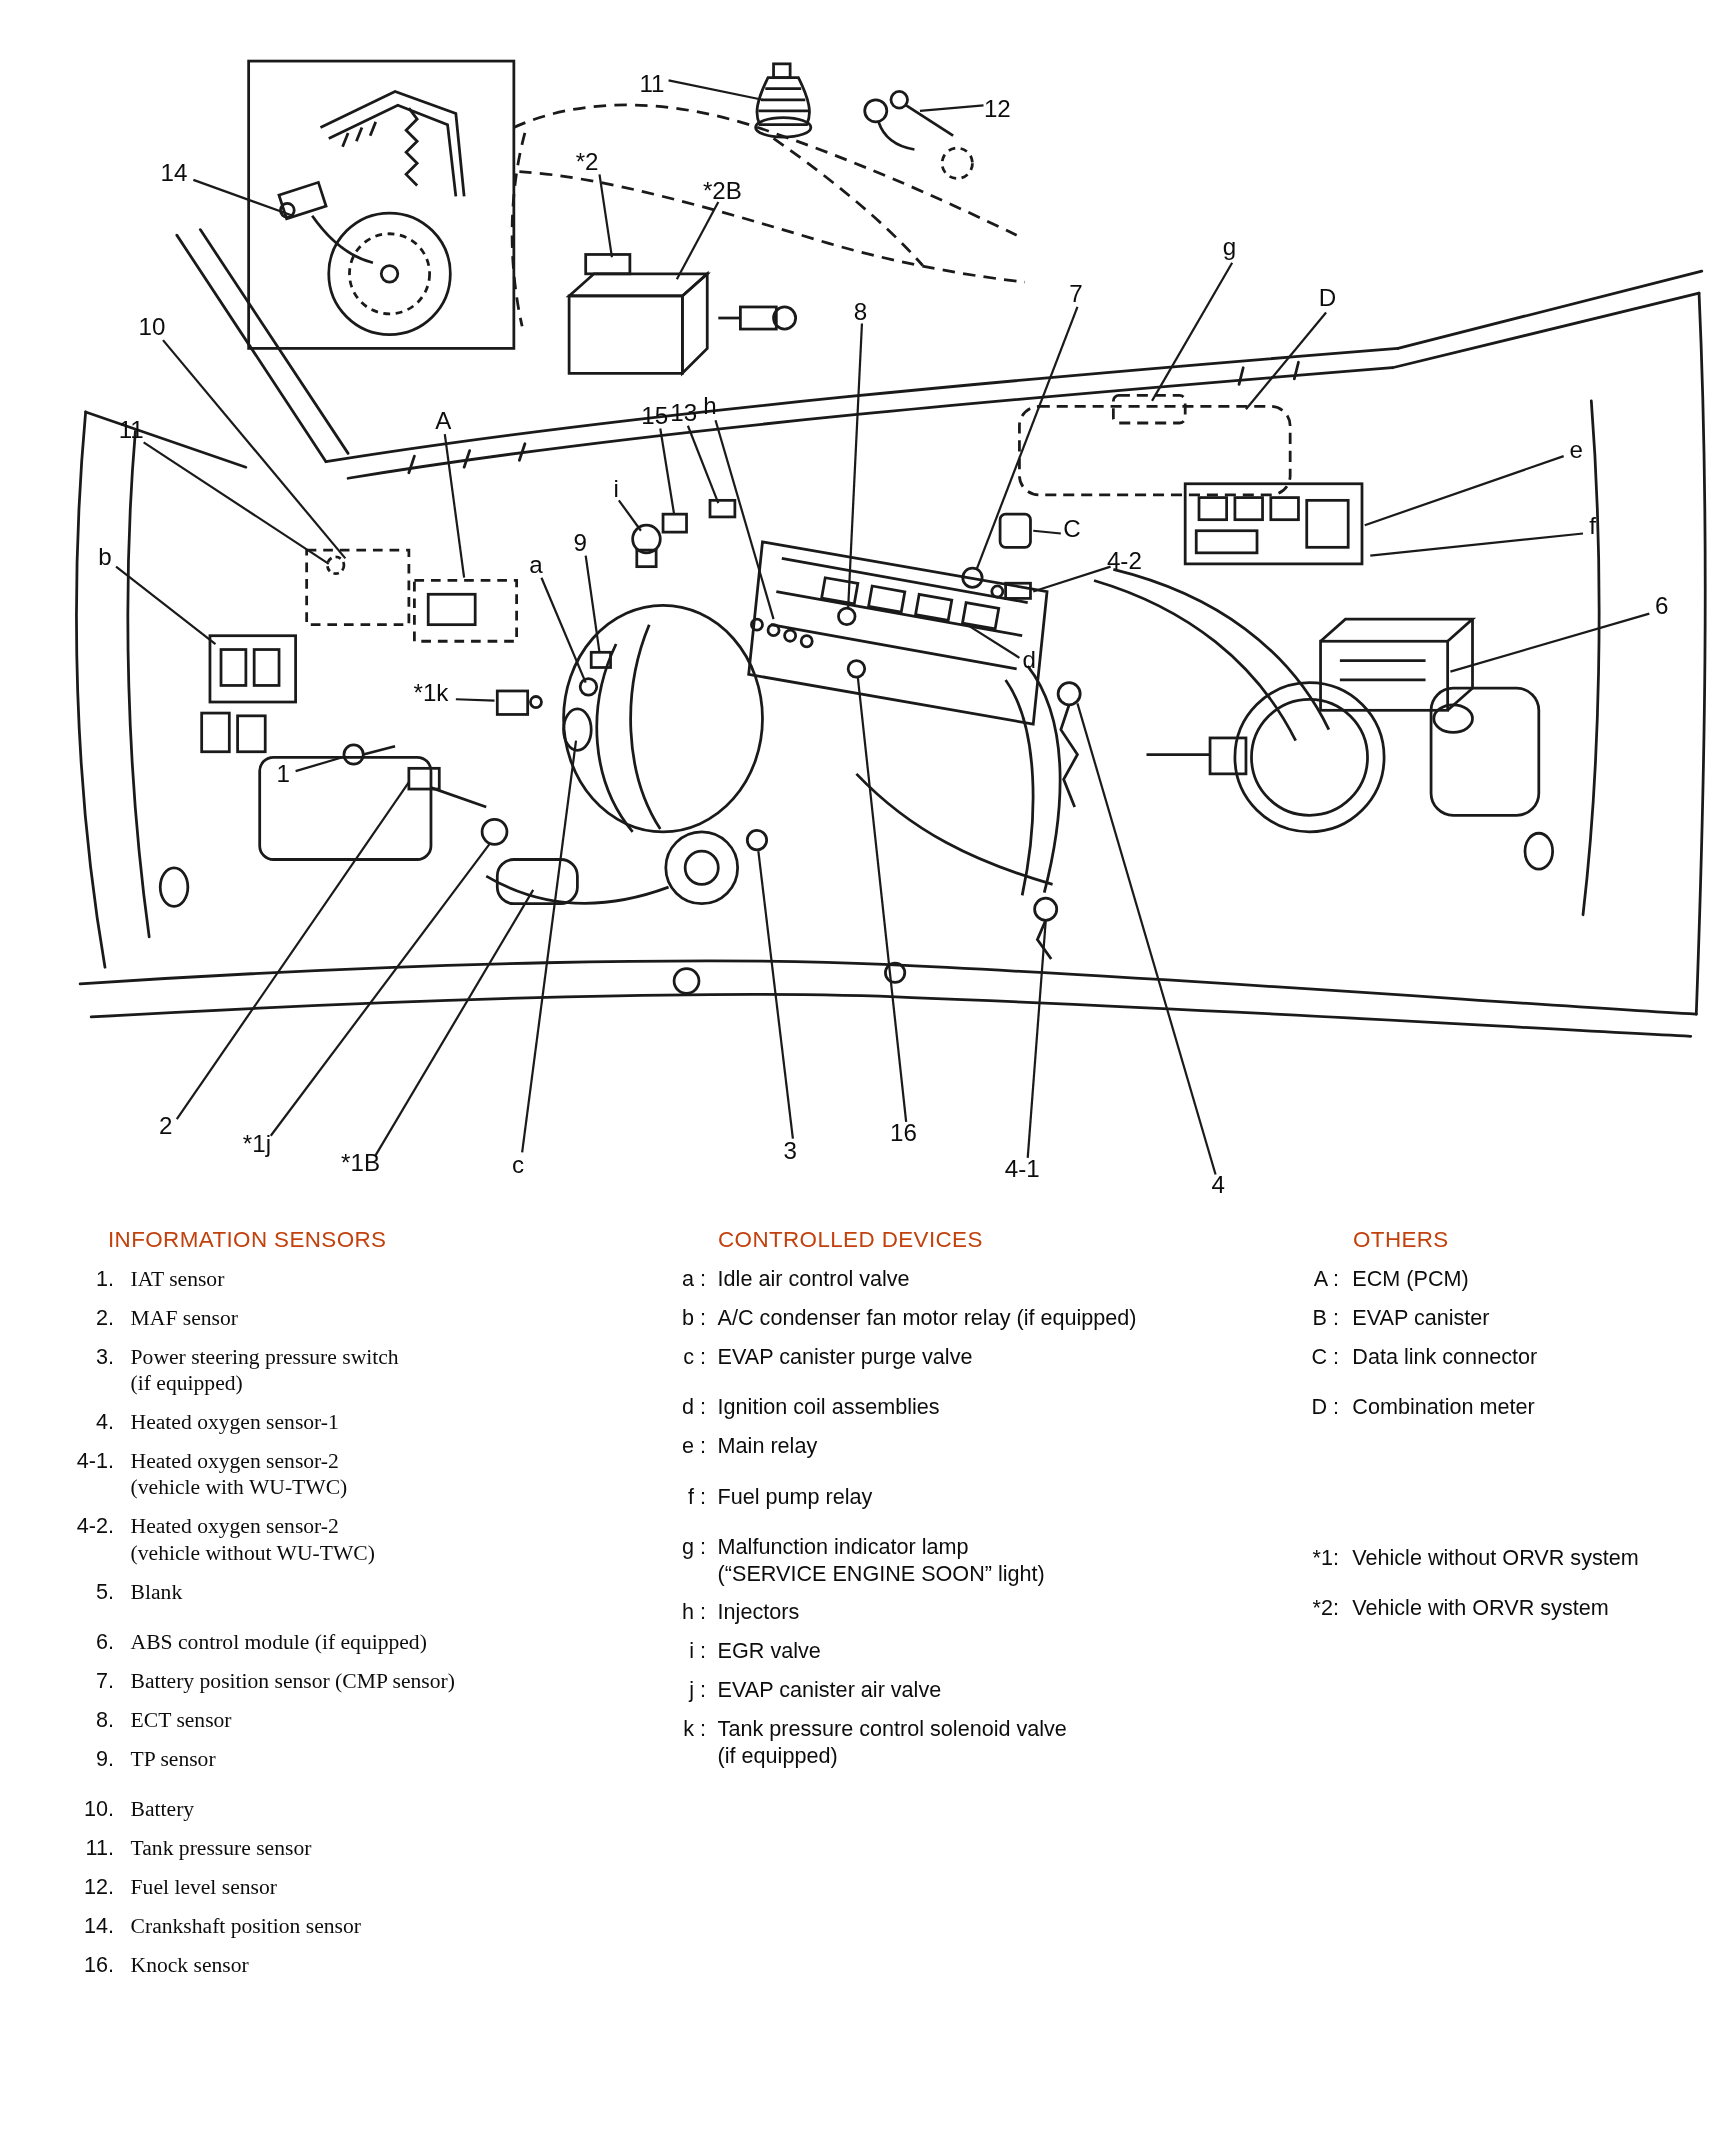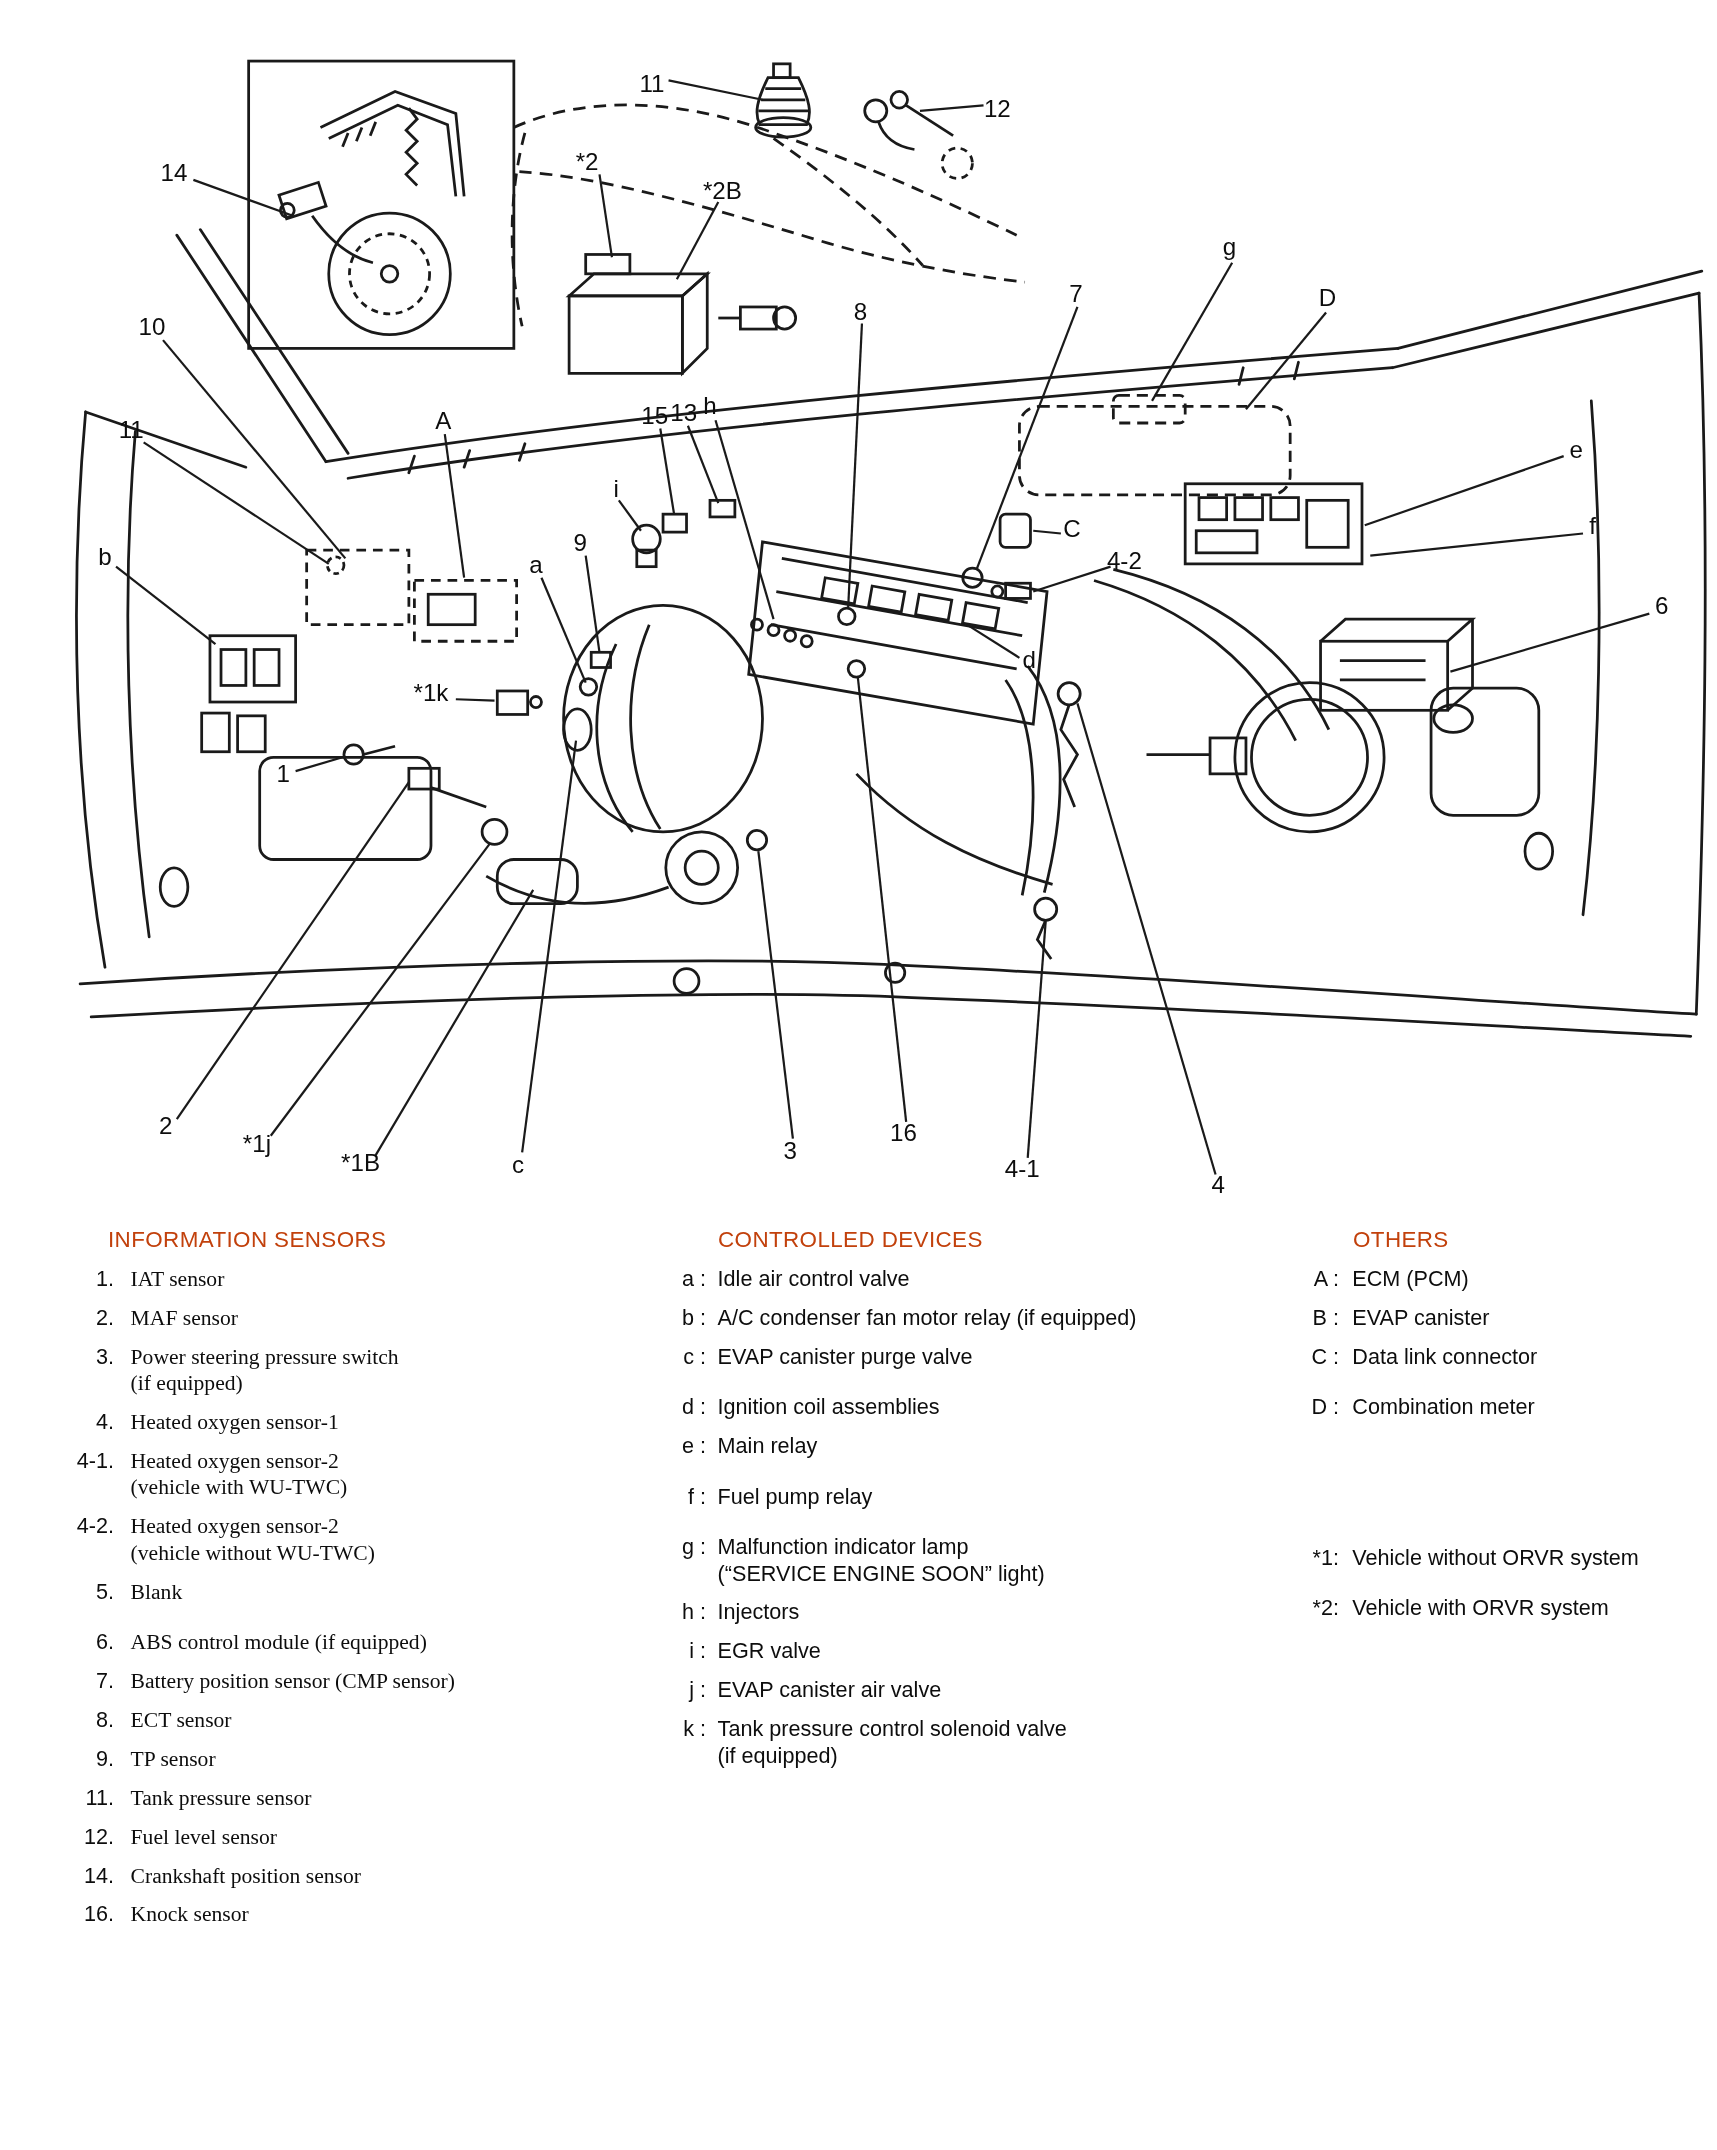--- a/index.html
+++ b/index.html
@@ -337,20 +337,24 @@
         <span class="txt">Battery position sensor (CMP sensor)</span>
       </div>
     <div class="row">
         <span class="num">8.</span>
         <span class="txt">ECT sensor</span>
       </div>
     <div class="row">
         <span class="num">9.</span>
         <span class="txt">TP sensor</span>
       </div>
+    <div class="row gap">
+        <span class="num">10.</span>
+        <span class="txt">Battery</span>
+      </div>
     <div class="row">
         <span class="num">11.</span>
         <span class="txt">Tank pressure sensor</span>
       </div>
     <div class="row">
         <span class="num">12.</span>
         <span class="txt">Fuel level sensor</span>
       </div>
     <div class="row">
         <span class="num">14.</span>

